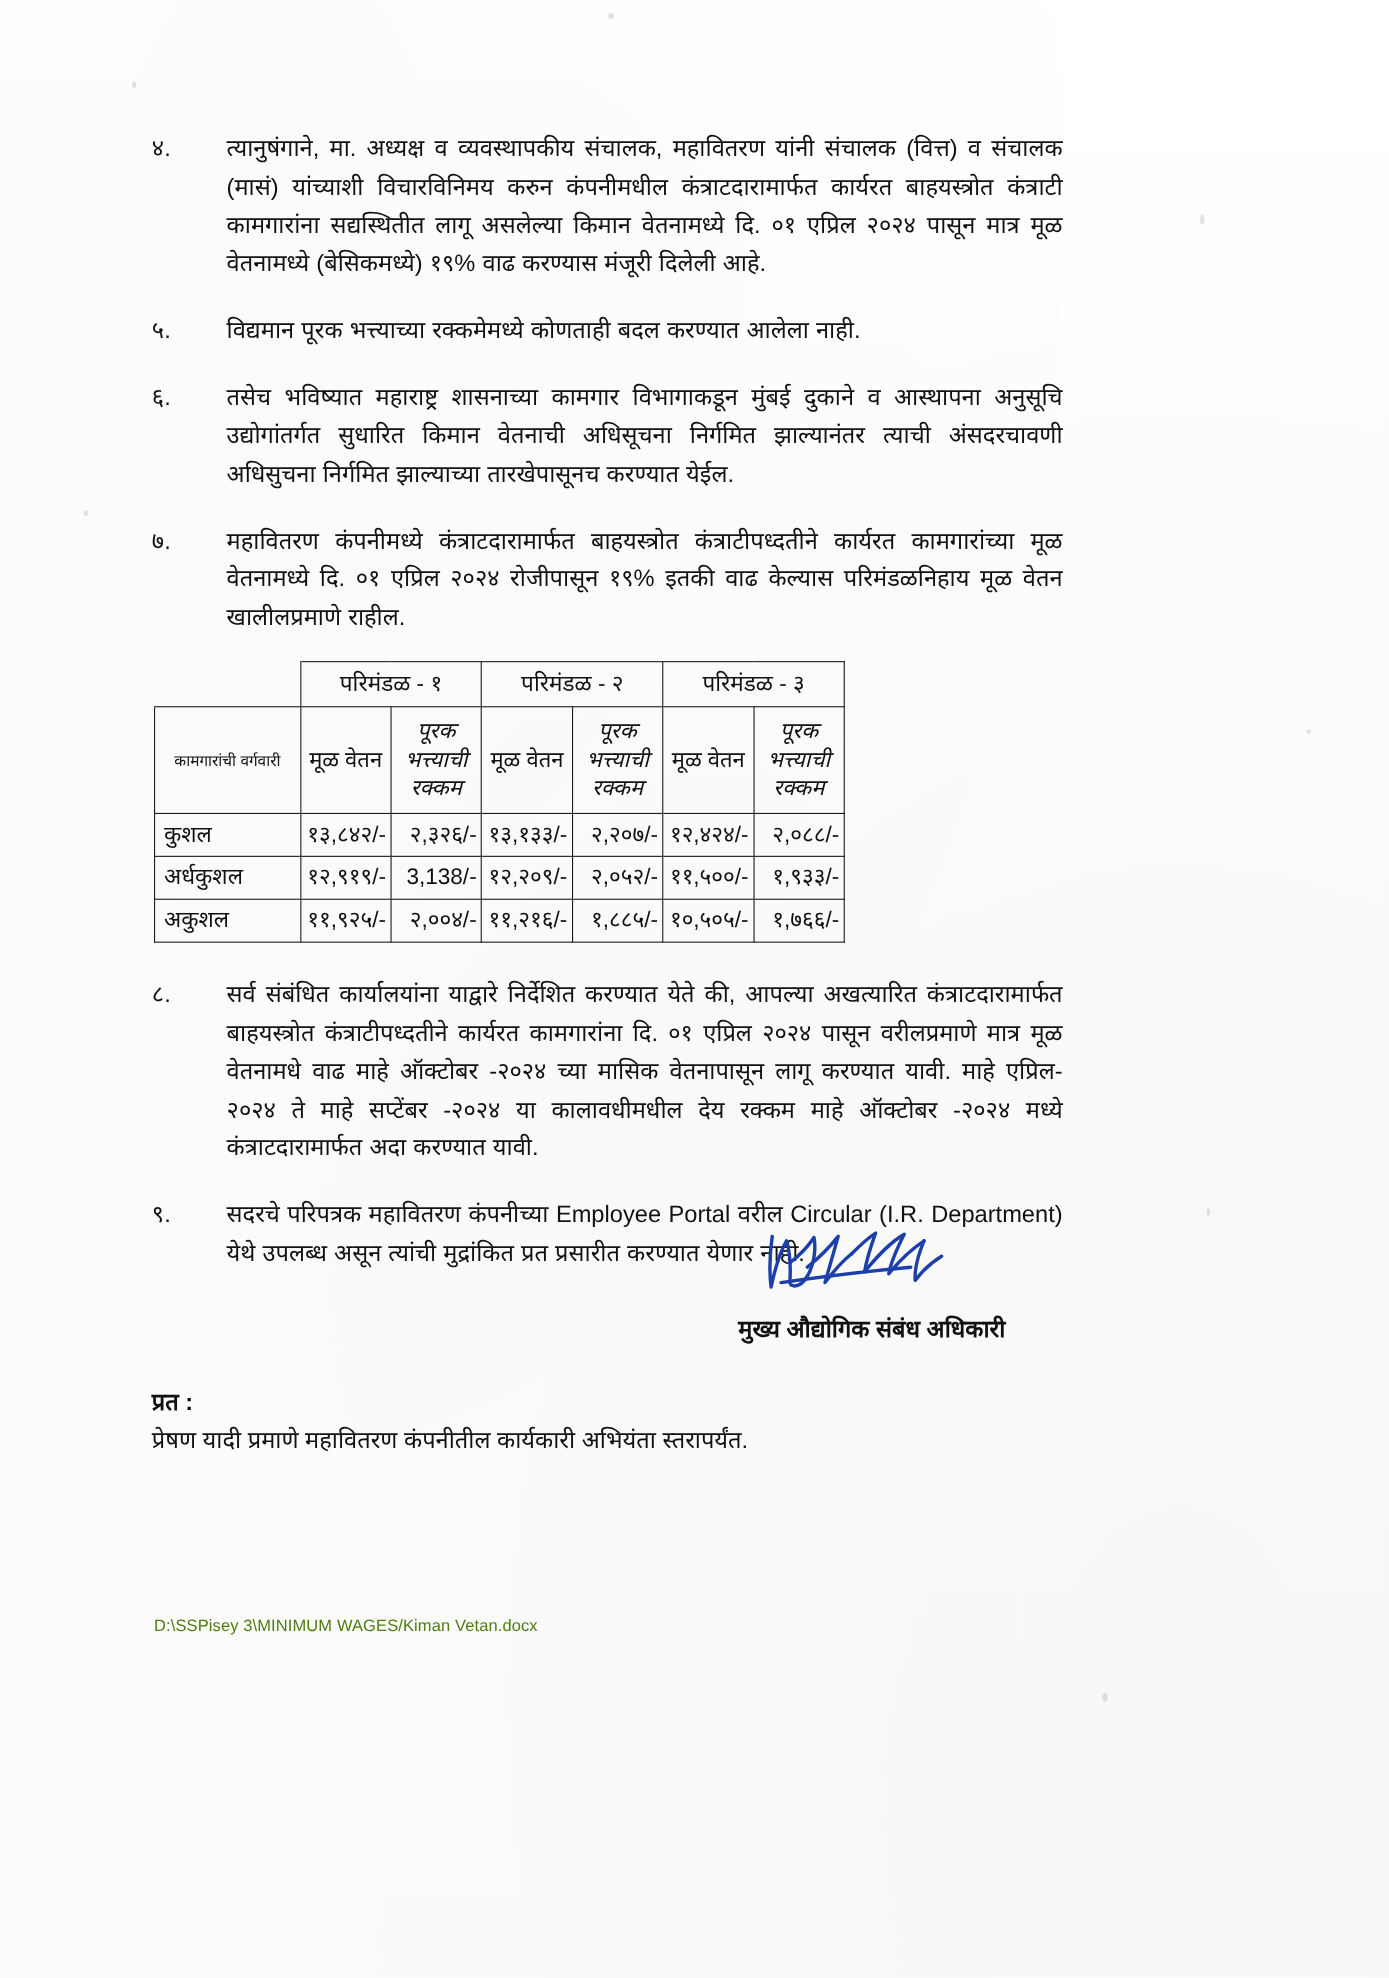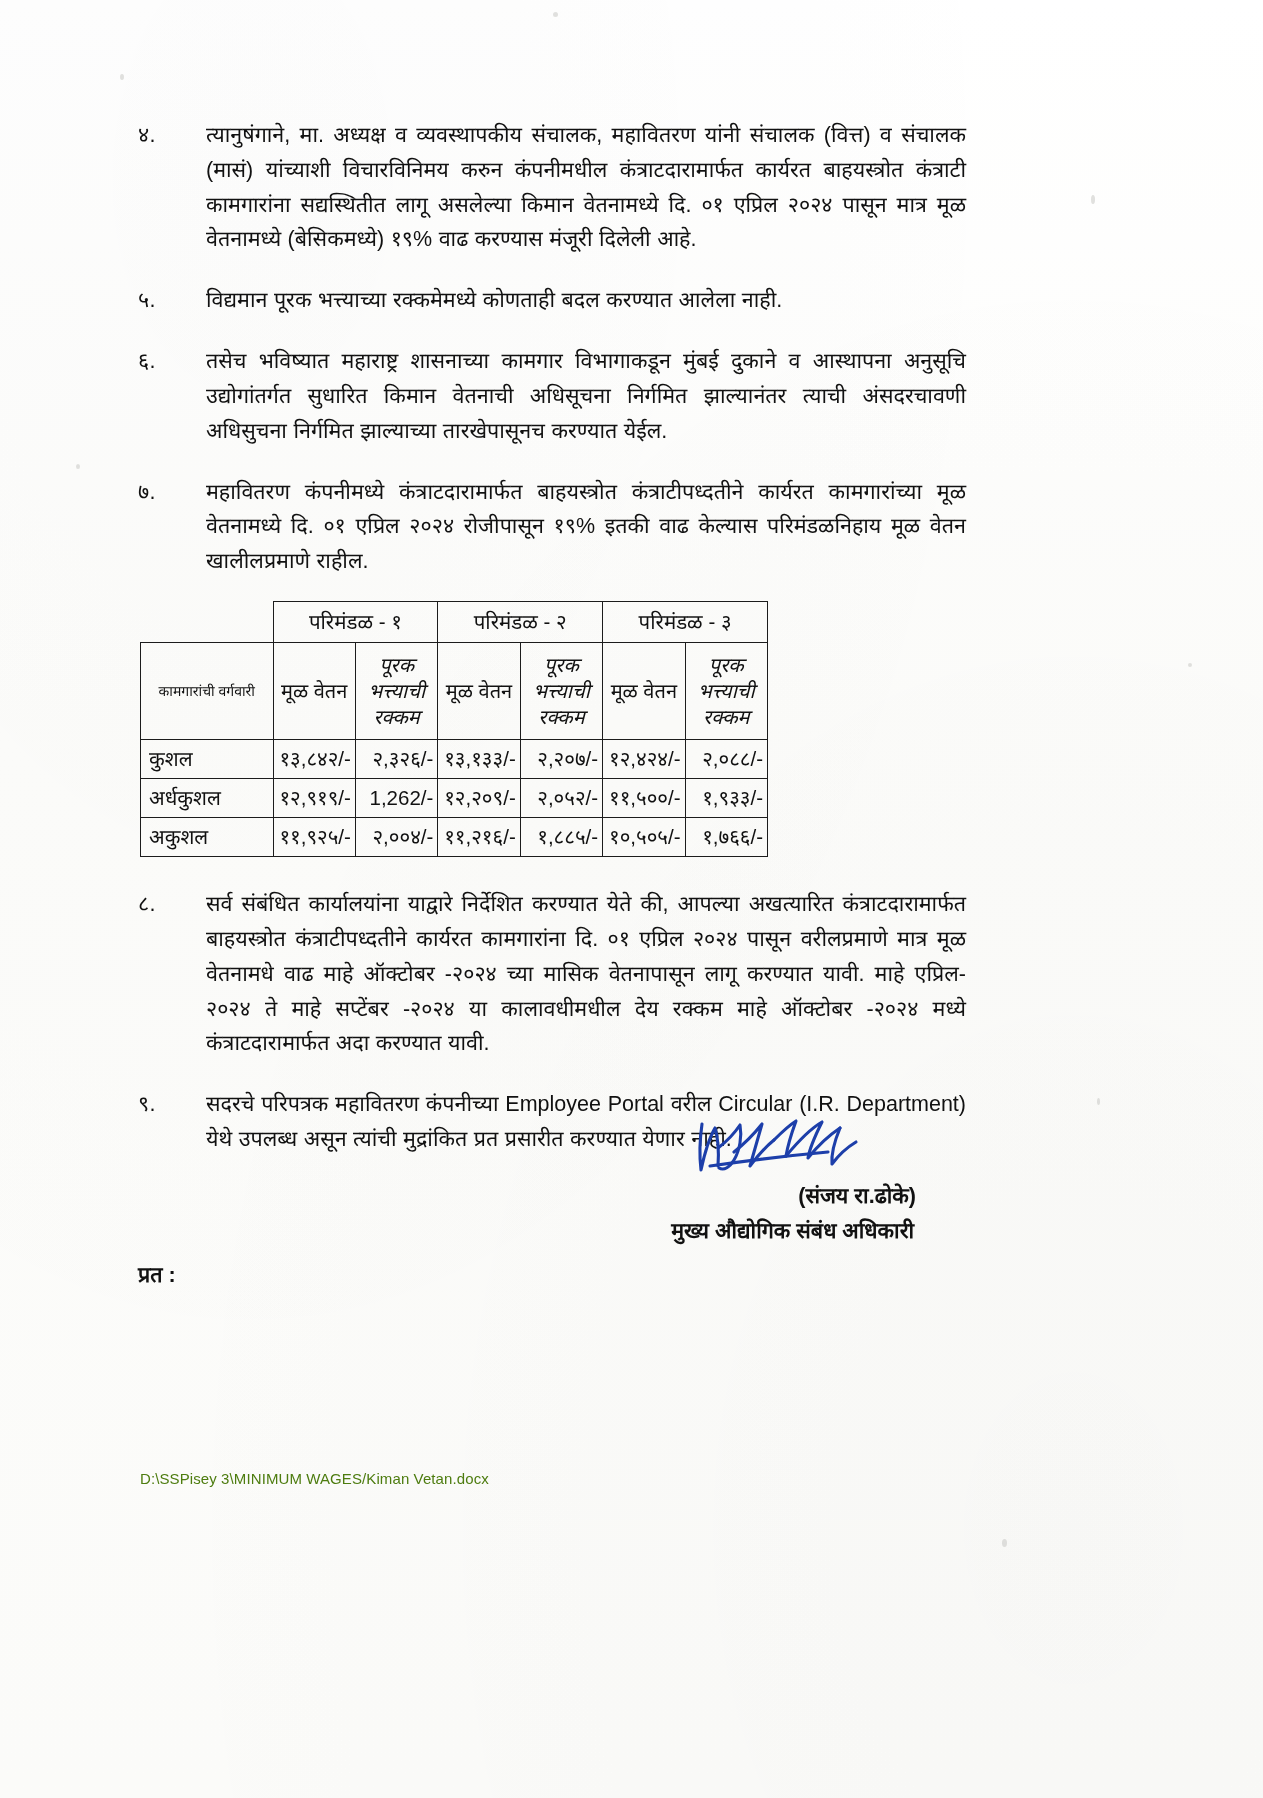--- a/index.html
+++ b/index.html
@@ -205,21 +205,21 @@
           <td>१३,८४२/-</td>
           <td>२,३२६/-</td>
           <td>१३,१३३/-</td>
           <td>२,२०७/-</td>
           <td>१२,४२४/-</td>
           <td>२,०८८/-</td>
         </tr>
         <tr>
           <td class="cat">अर्धकुशल</td>
           <td>१२,९१९/-</td>
-          <td>1,262/-</td>
+          <td>3,138/-</td>
           <td>१२,२०९/-</td>
           <td>२,०५२/-</td>
           <td>११,५००/-</td>
           <td>१,९३३/-</td>
         </tr>
         <tr>
           <td class="cat">अकुशल</td>
           <td>११,९२५/-</td>
           <td>२,००४/-</td>
           <td>११,२१६/-</td>
@@ -249,23 +249,23 @@
       <g fill="none" stroke="#1d3faa" stroke-width="3.1" stroke-linecap="round" stroke-linejoin="round">
         <path d="M14,16 C12,30 11,46 13,62 C16,48 20,32 27,20 C30,30 31,44 30,58"></path>
         <path d="M30,40 C38,34 46,26 52,17 C54,28 52,42 46,52 C42,59 36,63 31,60"></path>
         <path d="M46,44 C56,36 66,26 74,16 C70,30 66,44 62,58 C68,50 76,40 86,32"></path>
         <path d="M86,32 C92,26 100,18 108,13 C104,24 100,36 98,48"></path>
         <path d="M98,48 C108,36 120,22 134,14 C128,26 122,38 120,50 C128,40 140,28 152,20"></path>
         <path d="M152,20 C147,32 143,44 144,56 C150,48 158,40 168,34"></path>
         <path d="M22,58 C50,54 96,48 140,44"></path>
       </g>
     </svg>
-    <div class="sig-name">(संजय रा.ढोके)</div>
     <div class="sig-desig">मुख्य औद्योगिक संबंध अधिकारी</div>
   </div>
 
   <div class="copy-block">
     <div class="copy-label">प्रत :</div>
+    <div>प्रेषण यादी प्रमाणे महावितरण कंपनीतील कार्यकारी अभियंता स्तरापर्यंत.</div>
   </div>
 
   <div class="footer-path">D:\SSPisey 3\MINIMUM WAGES/Kiman Vetan.docx</div>
 
 </div>
 
 </body></html>

